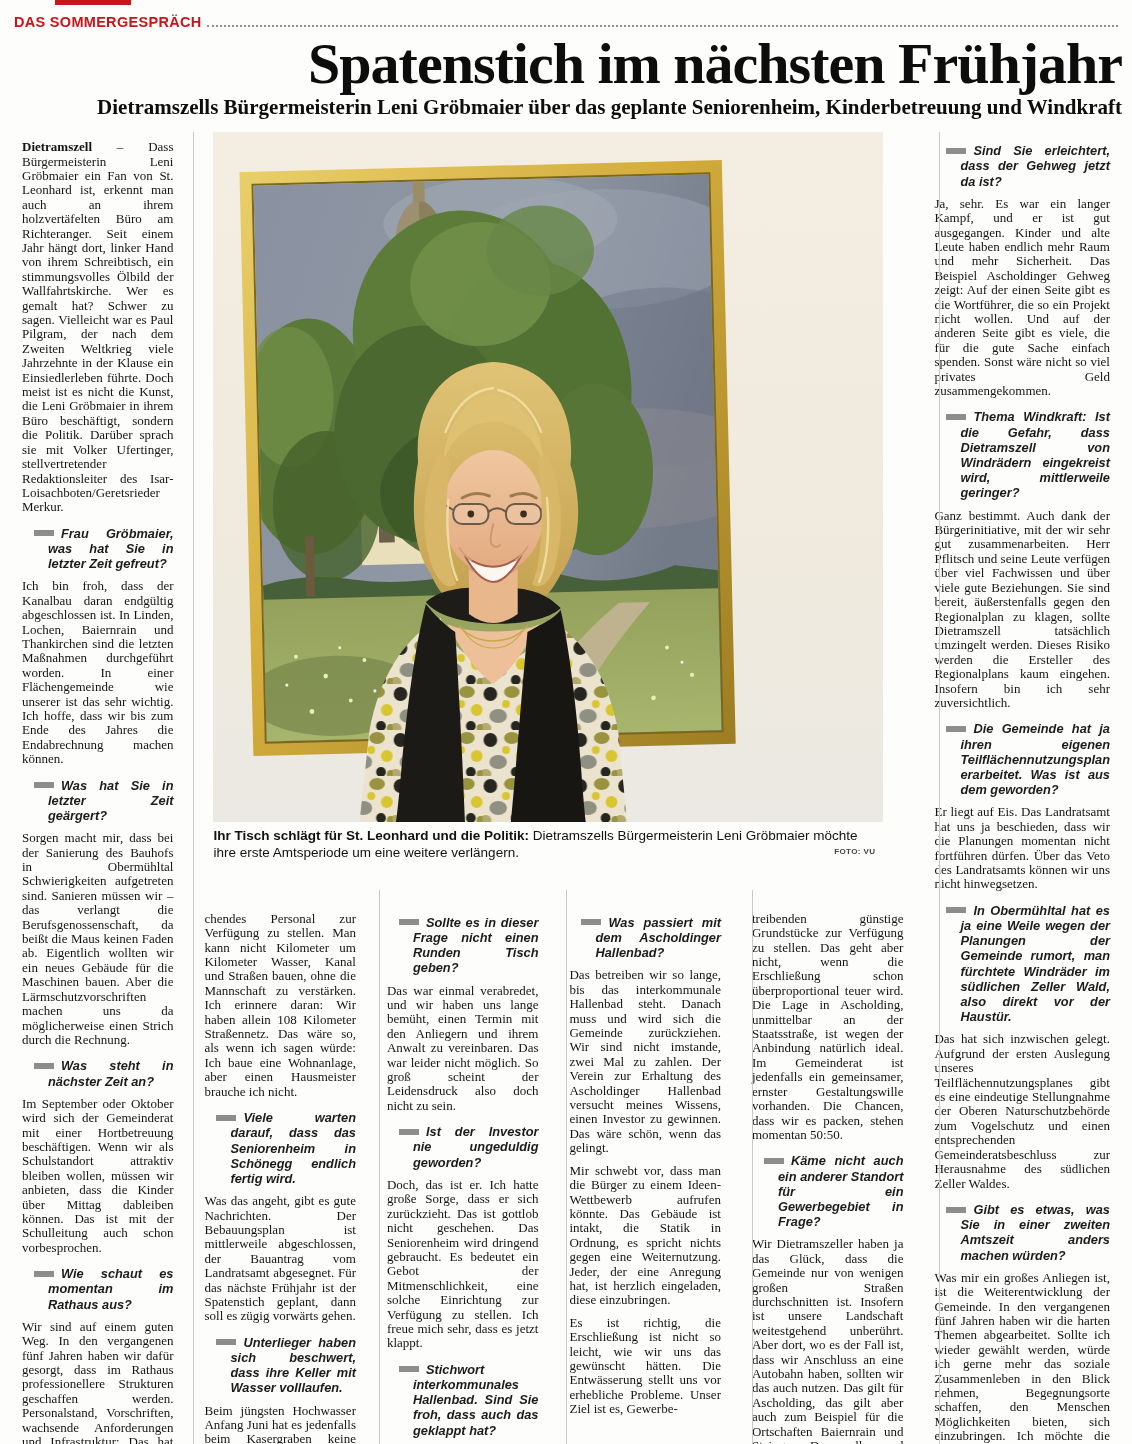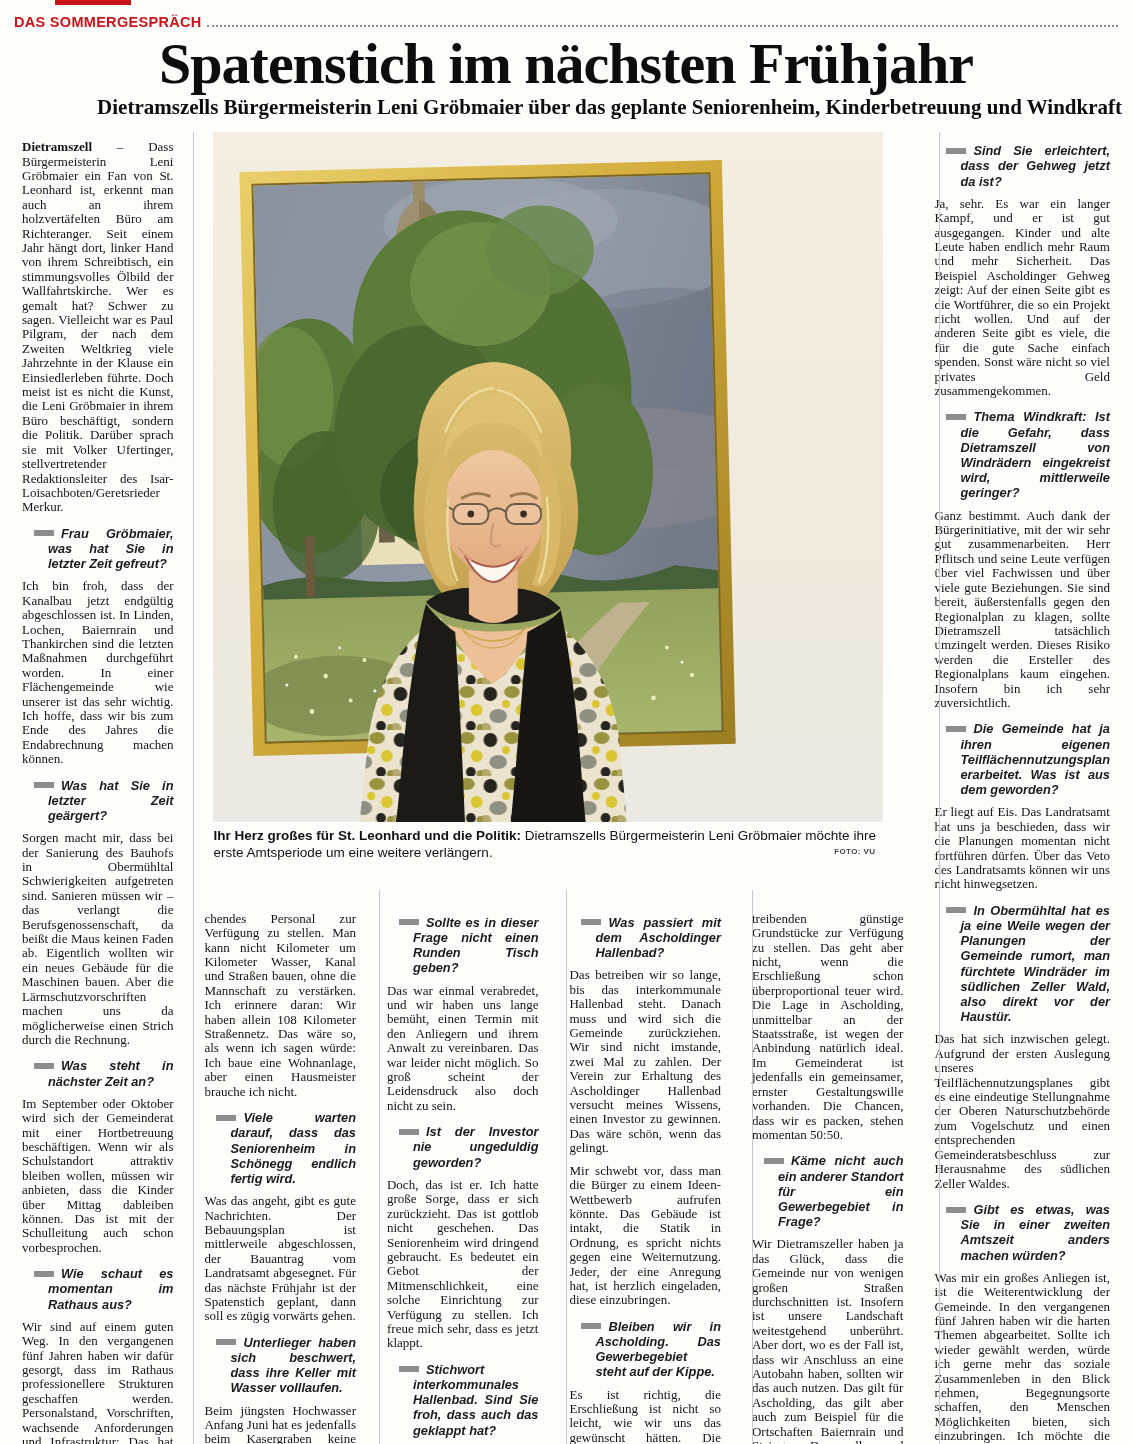--- a/index.html
+++ b/index.html
@@ -3,21 +3,21 @@
 <meta charset="utf-8">
 <style>
   html,body{margin:0;padding:0;background:#ffffff;}
   .page{position:relative;width:1132px;height:1444px;overflow:hidden;background:#fdfdfb;
         font-family:"Liberation Serif",serif;color:#141414;}
   .edge-mark{position:absolute;left:55px;top:0;width:76px;height:5px;background:#c8151c;}
   .kicker-row{display:flex;align-items:center;margin:14px 14px 4px 14px;}
   .kicker{font-family:"Liberation Sans",sans-serif;font-weight:bold;font-size:14.5px;
           letter-spacing:.3px;color:#c8151c;white-space:nowrap;}
   .kicker-row .leader{flex:1;margin-left:6px;height:7px;border-bottom:2px dotted #8f8f8f;}
-  h1.headline{margin:4px 10px 2px;text-align:center;font-weight:bold;font-size:58px;
+  h1.headline{margin:4px 10px 2px;text-align:right;font-weight:bold;font-size:58px;
               line-height:1.02;letter-spacing:-1px;color:#0d0d0d;}
   h2.subhead{margin:2px 10px 10px;text-align:right;font-weight:bold;font-size:21px;color:#0d0d0d;}
   .main{position:relative;display:grid;grid-template-columns:repeat(6,1fr);column-gap:15px;
         padding:0 14px;align-items:start;}
   .vr{position:absolute;width:1px;background:#c9c9c9;}
   .vr.full{top:2px;bottom:4px;}
   .vr.low{top:760px;bottom:4px;}
   .col{padding-top:2px;}
   .col-left{grid-column:1;grid-row:1 / span 2;}
   .col-right{grid-column:6;grid-row:1 / span 2;}
@@ -56,21 +56,21 @@
   <div class="main">
     <div class="vr full" style="left:193px"></div>
     <div class="vr low" style="left:379px"></div>
     <div class="vr low" style="left:566px"></div>
     <div class="vr low" style="left:752px"></div>
     <div class="vr full" style="left:939px"></div>
 
     <div class="col col-left">
         <p class="a"><span class="lead">Dietramszell</span> – Dass Bürgermeisterin Leni Gröbmaier ein Fan von St. Leonhard ist, erkennt man auch an ihrem holzvertäfelten Büro am Richteranger. Seit einem Jahr hängt dort, linker Hand von ihrem Schreibtisch, ein stimmungsvolles Ölbild der Wallfahrtskirche. Wer es gemalt hat? Schwer zu sagen. Vielleicht war es Paul Pilgram, der nach dem Zweiten Weltkrieg viele Jahrzehnte in der Klause ein Einsiedlerleben führte. Doch meist ist es nicht die Kunst, die Leni Gröbmaier in ihrem Büro beschäftigt, sondern die Politik. Darüber sprach sie mit Volker Ufertinger, stellvertretender Redaktionsleiter des Isar-Loisachboten/Geretsrieder Merkur.</p>
         <div class="q"><span class="qmark"></span>Frau Gröbmaier, was hat Sie in letzter Zeit gefreut?</div>
-        <p class="a">Ich bin froh, dass der Kanalbau jetzt endgültig abgeschlossen ist. In Linden, Lochen, Baiernrain und Thankirchen sind die letzten Maßnahmen durchgeführt worden. In einer Flächengemeinde wie unserer ist das sehr wichtig. Ich hoffe, dass wir bis zum Ende des Jahres die Endabrechnung machen können.</p>
+        <p class="a">Ich bin froh, dass der Kanalbau daran endgültig abgeschlossen ist. In Linden, Lochen, Baiernrain und Thankirchen sind die letzten Maßnahmen durchgeführt worden. In einer Flächengemeinde wie unserer ist das sehr wichtig. Ich hoffe, dass wir bis zum Ende des Jahres die Endabrechnung machen können.</p>
         <div class="q"><span class="qmark"></span>Was hat Sie in letzter Zeit geärgert?</div>
         <p class="a">Sorgen macht mir, dass bei der Sanierung des Bauhofs in Obermühltal Schwierigkeiten aufgetreten sind. Sanieren müssen wir – das verlangt die Berufsgenossenschaft, da beißt die Maus keinen Faden ab. Eigentlich wollten wir ein neues Gebäude für die Maschinen bauen. Aber die Lärmschutzvorschriften machen uns da möglicherweise einen Strich durch die Rechnung.</p>
         <div class="q"><span class="qmark"></span>Was steht in nächster Zeit an?</div>
         <p class="a">Im September oder Oktober wird sich der Gemeinderat mit einer Hortbetreuung beschäftigen. Wenn wir als Schulstandort attraktiv bleiben wollen, müssen wir anbieten, dass die Kinder über Mittag dableiben können. Das ist mit der Schulleitung auch schon vorbesprochen.</p>
         <div class="q"><span class="qmark"></span>Wie schaut es momentan im Rathaus aus?</div>
         <p class="a">Wir sind auf einem guten Weg. In den vergangenen fünf Jahren haben wir dafür gesorgt, dass im Rathaus professionellere Strukturen geschaffen werden. Personalstand, Vorschriften, wachsende Anforderungen und Infrastruktur: Das hat alles nicht zusammengepasst. Insgesamt wollen wir noch bürgerfreundlicher werden.</p>
         <p class="a">Unbedingt. In der Vergangenheit ist viel für die Infrastruktur gemacht eigenen. Leider wurde versäumt, entspre-</p>
       </div>
 
     <div class="photo-block">
@@ -216,21 +216,21 @@
           <path d="M258,424 Q287,446 316,423 Q301,450 287,450 Q272,449 258,424 Z" fill="#fdf8ef" stroke="#a65b4e" stroke-width="2"></path>
           <path d="M252,416 q8,10 12,12 M322,415 q-8,11 -12,13" stroke="#d49b76" stroke-width="2" fill="none" stroke-linecap="round"></path>
           <path d="M235,332 C240,286 262,264 287,262 C315,264 334,286 339,332 C326,300 308,290 287,290 C264,290 246,302 235,332 Z" fill="#dec173"></path>
           <path d="M233,320 C214,350 211,400 225,436 C232,452 241,458 249,452 C236,420 236,368 244,330 Z" fill="#d8b868"></path>
           <path d="M341,320 C358,350 361,400 349,438 C343,452 335,458 327,452 C340,418 338,366 332,330 Z" fill="#d8b868"></path>
           <path d="M238,300 C250,270 268,258 287,256 M250,448 C242,430 238,400 241,368 M336,300 C326,276 310,262 292,258 M334,450 C342,430 345,400 342,366" stroke="#f0dfa2" stroke-width="2.4" fill="none" stroke-linecap="round" opacity="0.9"></path>
         </g>
       </svg>
 
       <div class="caption">
-        <span class="cb">Ihr Herz großes für St. Leonhard und die Politik:</span><span> Dietramszells Bürgermeisterin Leni Gröbmaier möchte ihre erste Amtsperiode um eine weitere verlängern.</span>
+        <span class="cb">Ihr Tisch schlägt für St. Leonhard und die Politik:</span><span> Dietramszells Bürgermeisterin Leni Gröbmaier möchte ihre erste Amtsperiode um eine weitere verlängern.</span>
         <span class="credit">FOTO: VU</span>
       </div>
     </div>
 
     <div class="col col-right">
         <div class="q"><span class="qmark"></span>Sind Sie erleichtert, dass der Gehweg jetzt da ist?</div>
         <p class="a">Ja, sehr. Es war ein langer Kampf, und er ist gut ausgegangen. Kinder und alte Leute haben endlich mehr Raum und mehr Sicherheit. Das Beispiel Ascholdinger Gehweg zeigt: Auf der einen Seite gibt es die Wortführer, die so ein Projekt nicht wollen. Und auf der anderen Seite gibt es viele, die für die gute Sache einfach spenden. Sonst wäre nicht so viel privates Geld zusammengekommen.</p>
         <div class="q"><span class="qmark"></span>Thema Windkraft: Ist die Gefahr, dass Dietramszell von Windrädern eingekreist wird, mittlerweile geringer?</div>
         <p class="a">Ganz bestimmt. Auch dank der Bürgerinitiative, mit der wir sehr gut zusammenarbeiten. Herr Pflitsch und seine Leute verfügen über viel Fachwissen und über viele gute Beziehungen. Sie sind bereit, äußerstenfalls gegen den Regionalplan zu klagen, sollte Dietramszell tatsächlich umzingelt werden. Dieses Risiko werden die Ersteller des Regionalplans kaum eingehen. Insofern bin ich sehr zuversichtlich.</p>
         <div class="q"><span class="qmark"></span>Die Gemeinde hat ja ihren eigenen Teilflächennutzungsplan erarbeitet. Was ist aus dem geworden?</div>
@@ -252,21 +252,20 @@
         <p class="a">Das war einmal verabredet, und wir haben uns lange bemüht, einen Termin mit den Anliegern und ihrem Anwalt zu vereinbaren. Das war leider nicht möglich. So groß scheint der Leidensdruck also doch nicht zu sein.</p>
         <div class="q"><span class="qmark"></span>Ist der Investor nie ungeduldig geworden?</div>
         <p class="a">Doch, das ist er. Ich hatte große Sorge, dass er sich zurückzieht. Das ist gottlob nicht geschehen. Das Seniorenheim wird dringend gebraucht. Es bedeutet ein Gebot der Mitmenschlichkeit, eine solche Einrichtung zur Verfügung zu stellen. Ich freue mich sehr, dass es jetzt klappt.</p>
         <div class="q"><span class="qmark"></span>Stichwort interkommunales Hallenbad. Sind Sie froh, dass auch das geklappt hat?</div>
         <p class="a">Für die Gemeinde ist das Wichtigste, dass unsere Kinder weiter schwimmen lernen können. Das ist aktuell sichergestellt. Die Beteiligung an einem interkommunalen Hallenbad ist der zuverlässigste Weg zu diesem Ziel.</p>
       </div>
     <div class="col col-c">
         <div class="q"><span class="qmark"></span>Was passiert mit dem Ascholdinger Hallenbad?</div>
         <p class="a">Das betreiben wir so lange, bis das interkommunale Hallenbad steht. Danach muss und wird sich die Gemeinde zurückziehen. Wir sind nicht imstande, zwei Mal zu zahlen. Der Verein zur Erhaltung des Ascholdinger Hallenbad versucht meines Wissens, einen Investor zu gewinnen. Das wäre schön, wenn das gelingt.</p>
         <p class="a">Mir schwebt vor, dass man die Bürger zu einem Ideen-Wettbewerb aufrufen könnte. Das Gebäude ist intakt, die Statik in Ordnung, es spricht nichts gegen eine Weiternutzung. Jeder, der eine Anregung hat, ist herzlich eingeladen, diese einzubringen.</p>
-        <div class="q"><span class="qmark"></span>Bleiben wir in Ascholding. Das Gewerbegebiet steht auf der Kippe.</div>
         <p class="a">Es ist richtig, die Erschließung ist nicht so leicht, wie wir uns das gewünscht hätten. Die Entwässerung stellt uns vor erhebliche Probleme. Unser Ziel ist es, Gewerbe-</p>
       </div>
     <div class="col col-d">
         <p class="a">treibenden günstige Grundstücke zur Verfügung zu stellen. Das geht aber nicht, wenn die Erschließung schon überproportional teuer wird. Die Lage in Ascholding, unmittelbar an der Staatsstraße, ist wegen der Anbindung natürlich ideal. Im Gemeinderat ist jedenfalls ein gemeinsamer, ernster Gestaltungswille vorhanden. Die Chancen, dass wir es packen, stehen momentan 50:50.</p>
         <div class="q"><span class="qmark"></span>Käme nicht auch ein anderer Standort für ein Gewerbegebiet in Frage?</div>
         <p class="a">Wir Dietramszeller haben ja das Glück, dass die Gemeinde nur von wenigen großen Straßen durchschnitten ist. Insofern ist unsere Landschaft weitestgehend unberührt. Aber dort, wo es der Fall ist, dass wir Anschluss an eine Autobahn haben, sollten wir das auch nutzen. Das gilt für Ascholding, das gilt aber auch zum Beispiel für die Ortschaften Baiernrain und Steingau. Das wollen und können wir zwar nicht über das Knie brechen. Aber mittelfristig ist das in unserer Flächengemeinde sicher eine Überlegung wert.</p>
       </div>
   </div>
 </div>
 

